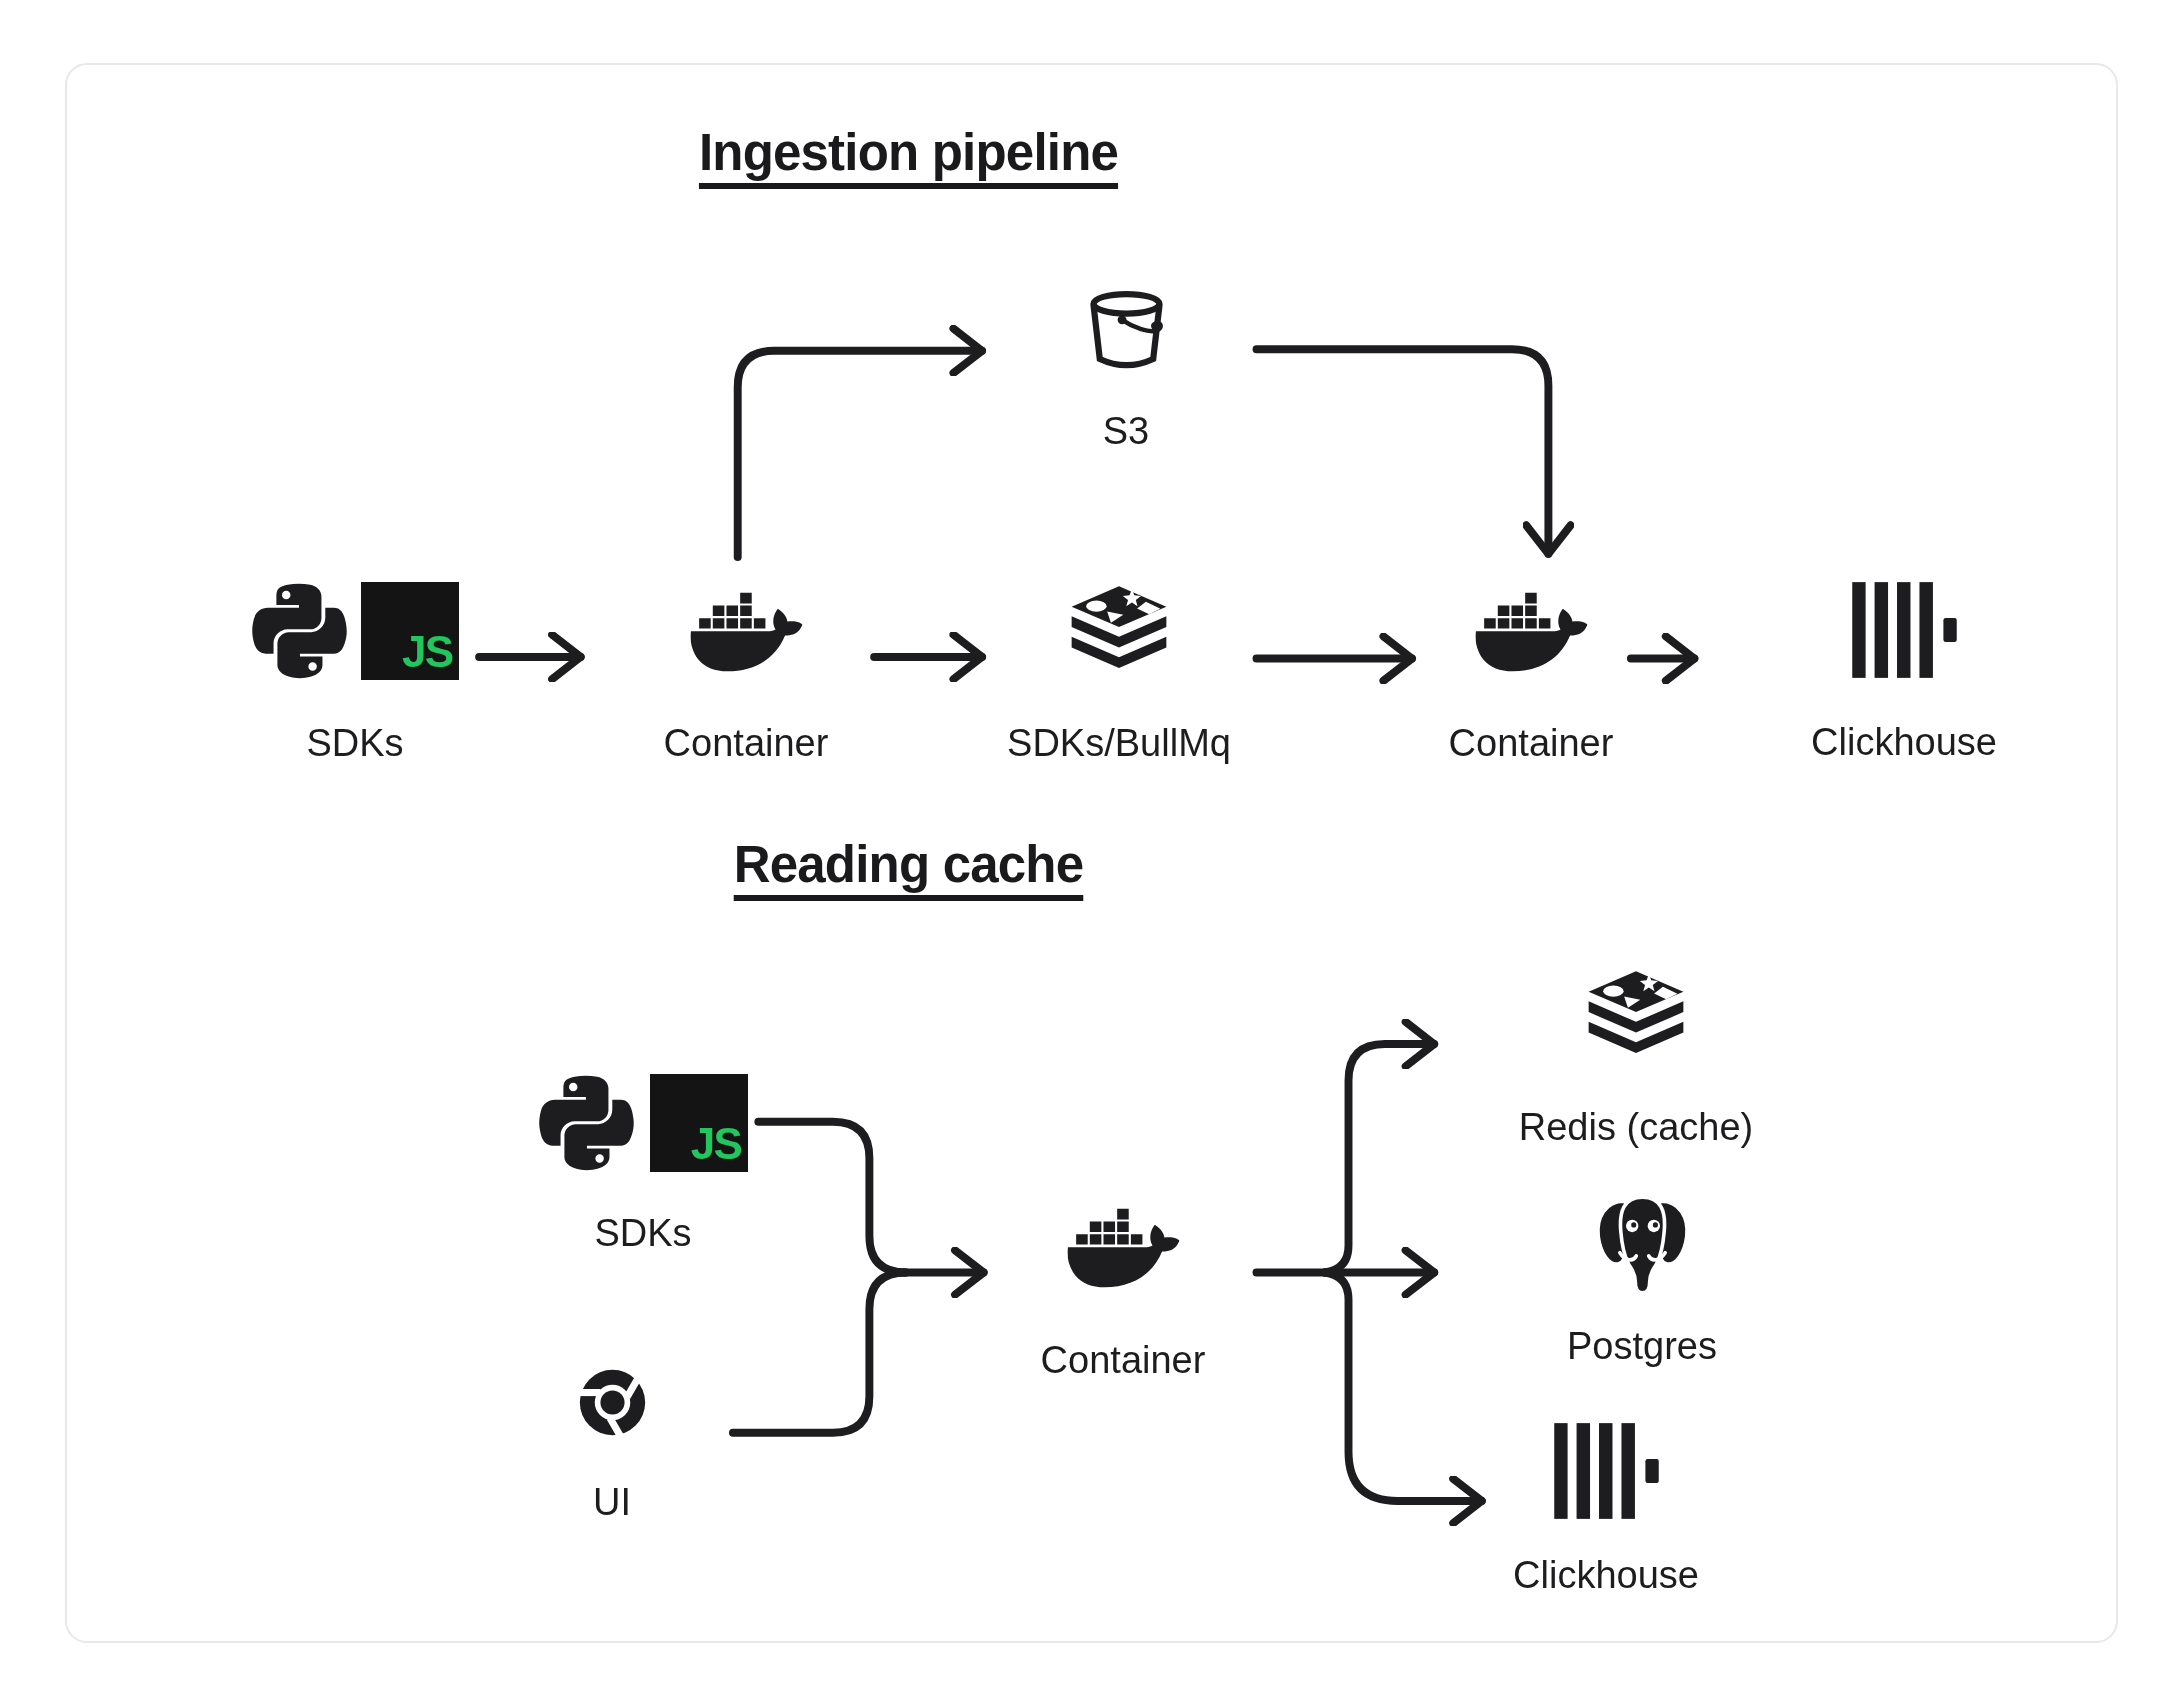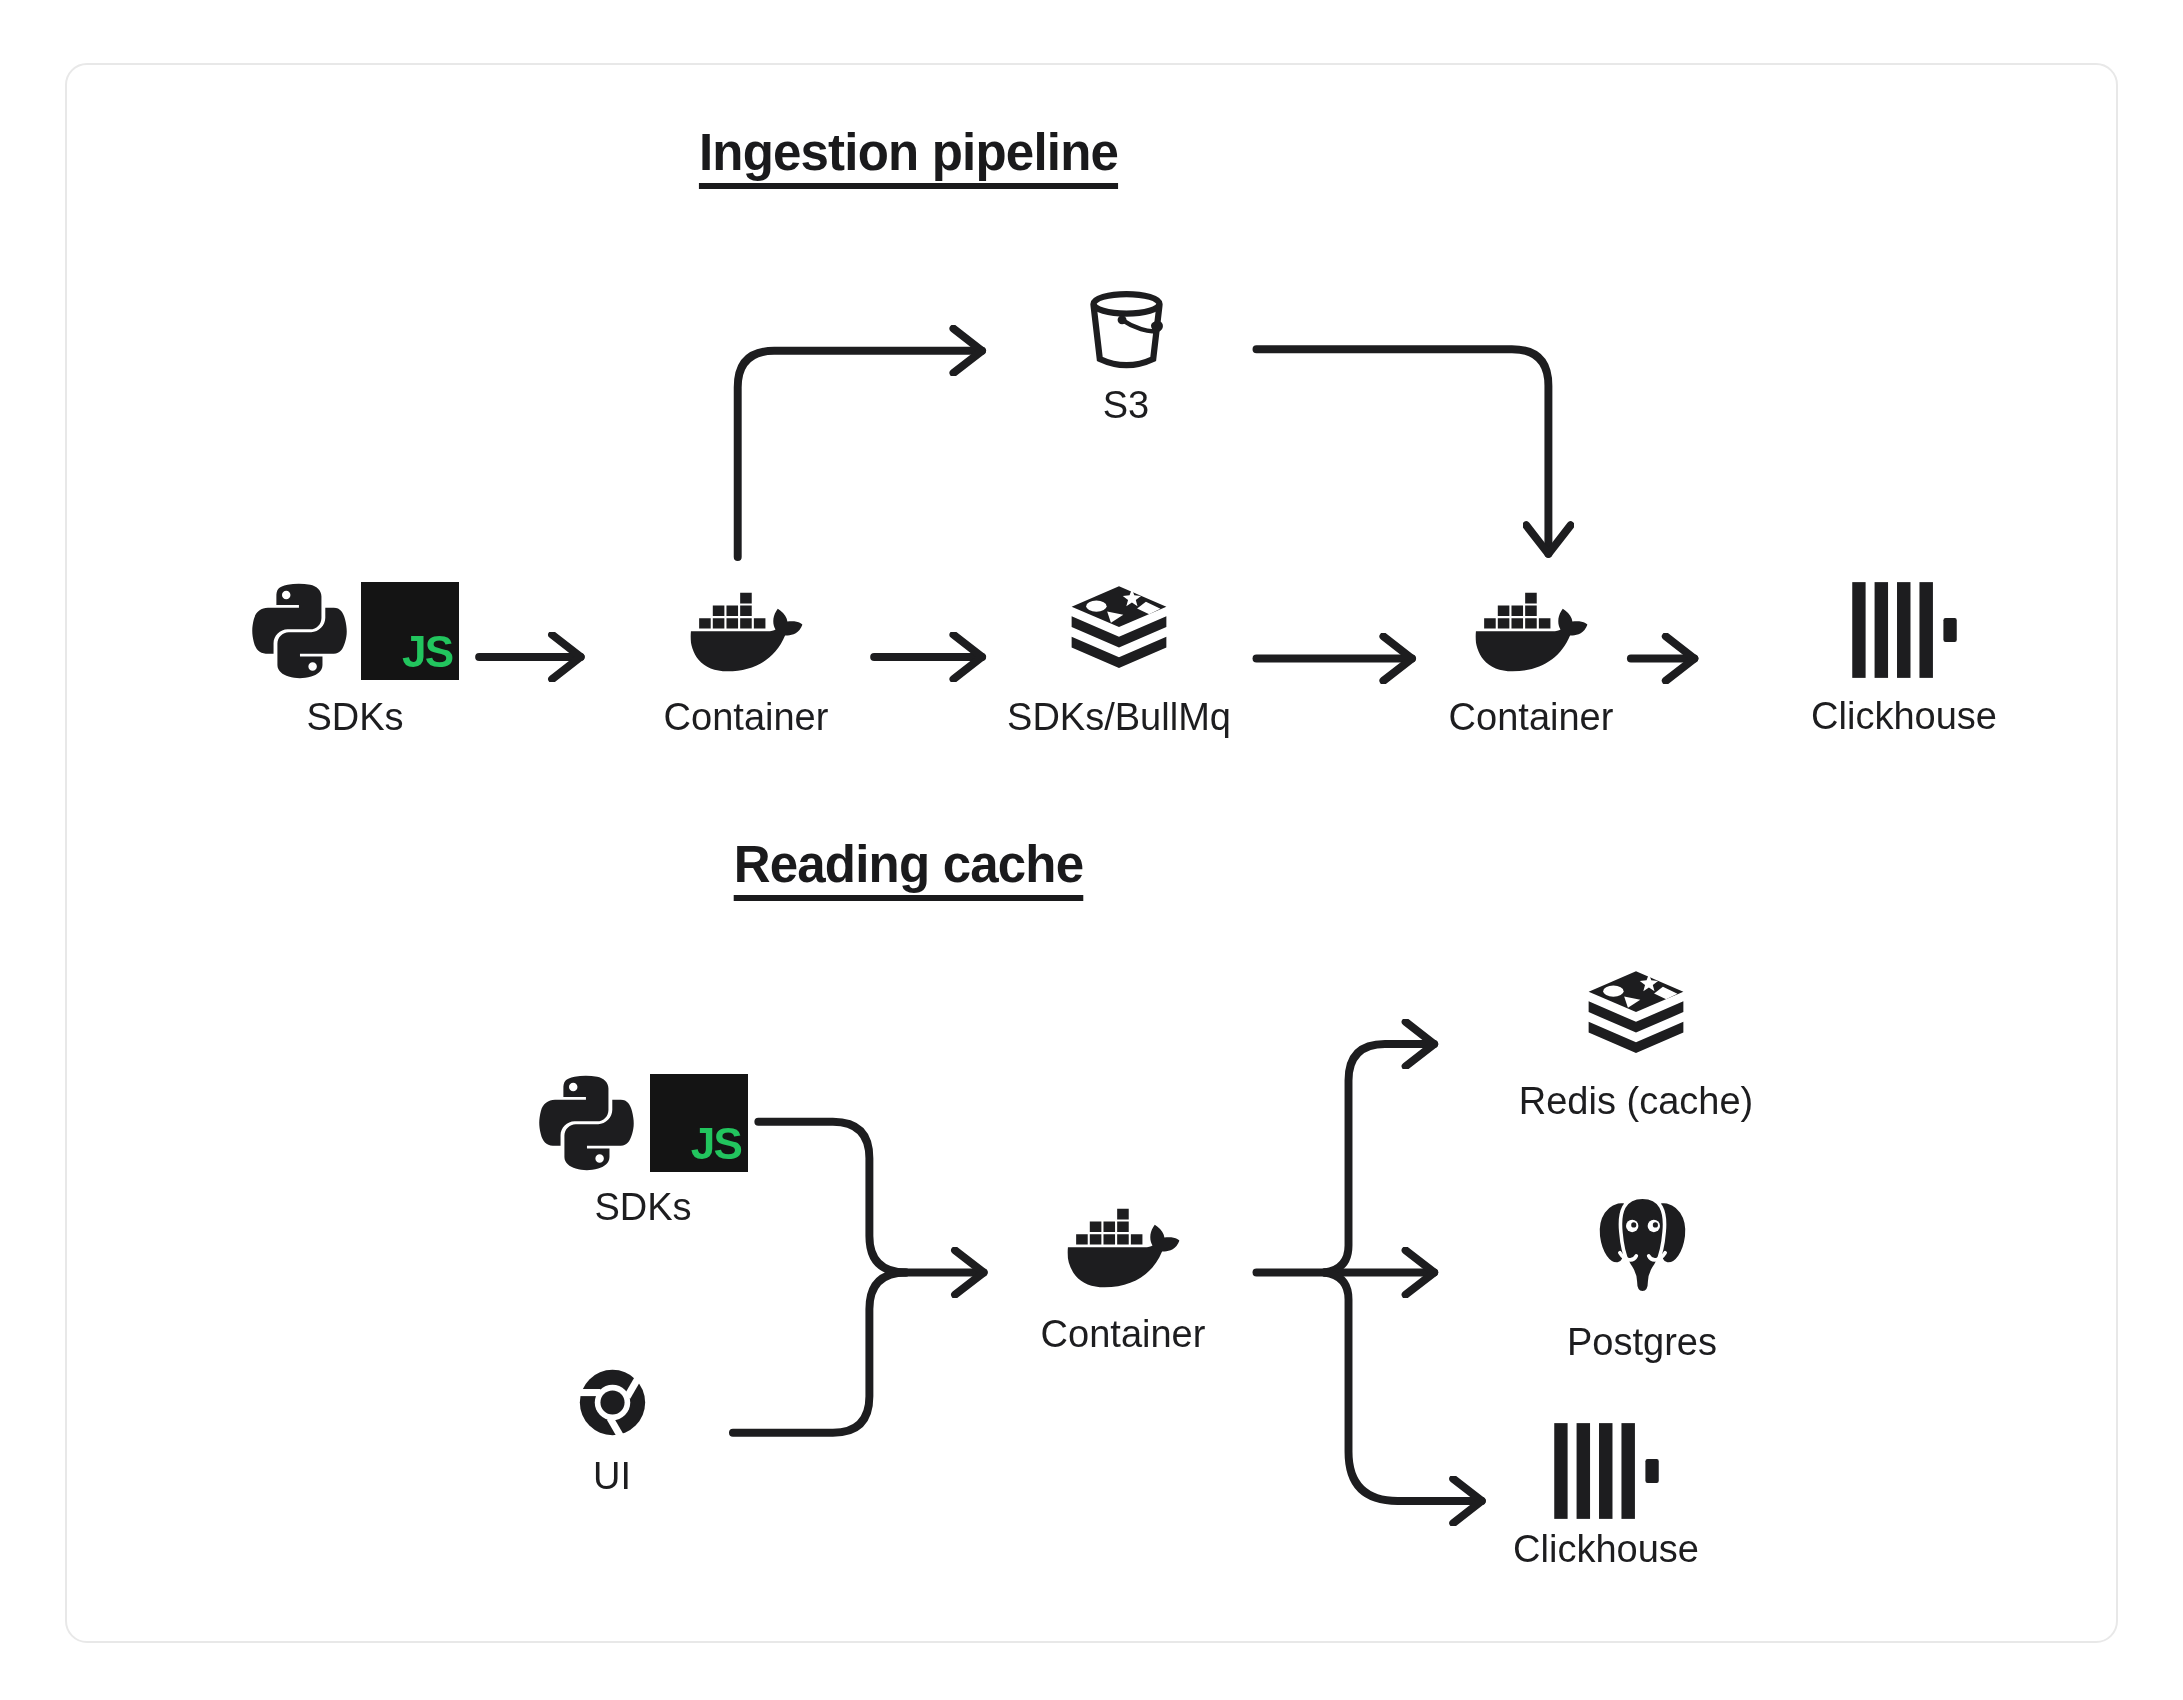--- a/index.html
+++ b/index.html
@@ -13,21 +13,21 @@
     position:absolute; left:65px; top:63px; width:2053px; height:1580px;
     background:#ffffff; border:2.4px solid #e8e8e8; border-radius:22px;
   }
   .overlay { position:absolute; left:0; top:0; width:2183px; height:1701px; pointer-events:none; }
   .section-title {
     position:absolute; left:65px; width:1687px; text-align:center;
     font-size:51px; line-height:63px; font-weight:700; color:#1a1a1c;
     text-decoration:underline; text-decoration-thickness:6.3px; text-underline-offset:12.7px;
     letter-spacing:-0.8px;
   }
-  .node { position:absolute; display:flex; flex-direction:column; align-items:center; }
+  .node { position:absolute; display:flex; flex-direction:column; align-items:center;gap:26px; }
   .icons-row { display:flex; align-items:center; }
   .label { font-size:38px; line-height:44px; color:#1d1d1f; white-space:nowrap; }
   .ic { color:#1d1d1f; display:block; }
   .js-badge {
     width:98px; height:98px; background:#141414; color:#22c55e;
     display:flex; align-items:flex-end; justify-content:flex-end;
     font-weight:700; font-size:44px; letter-spacing:-1.6px; padding:3.2px 6.3px;
   }
 </style>
 </head>
@@ -191,21 +191,21 @@
     <svg class="ic" width="108" height="97" viewBox="0 0 136 122">
         <use href="#sym-redis"></use>
       </svg>
     <div class="label" style="margin-top:12.7px">Redis (cache)</div>
   </div>
 
   <div class="node" style="left:1515px; top:1193px; width:254px">
     <svg class="ic" width="103" height="103" viewBox="0 0 130 130">
         <use href="#sym-postgres"></use>
       </svg>
-    <div class="label" style="margin-top:24px">Postgres</div>
+    <div class="label" style="margin-top:2px">Postgres</div>
   </div>
 
   <div class="node" style="left:1495px; top:1423px; width:222px">
     <svg class="ic" width="105" height="96" viewBox="0 0 132 121">
         <use href="#sym-clickhouse"></use>
       </svg>
     <div class="label" style="margin-top:8px">Clickhouse</div>
   </div>
 </div>
 

